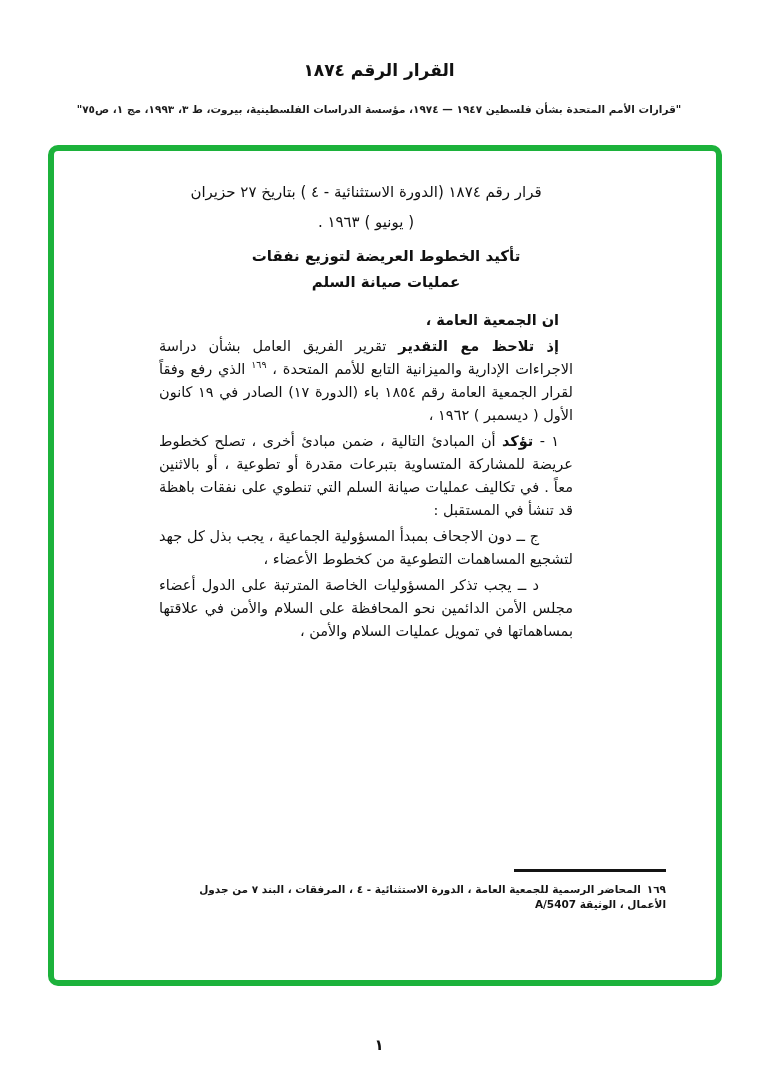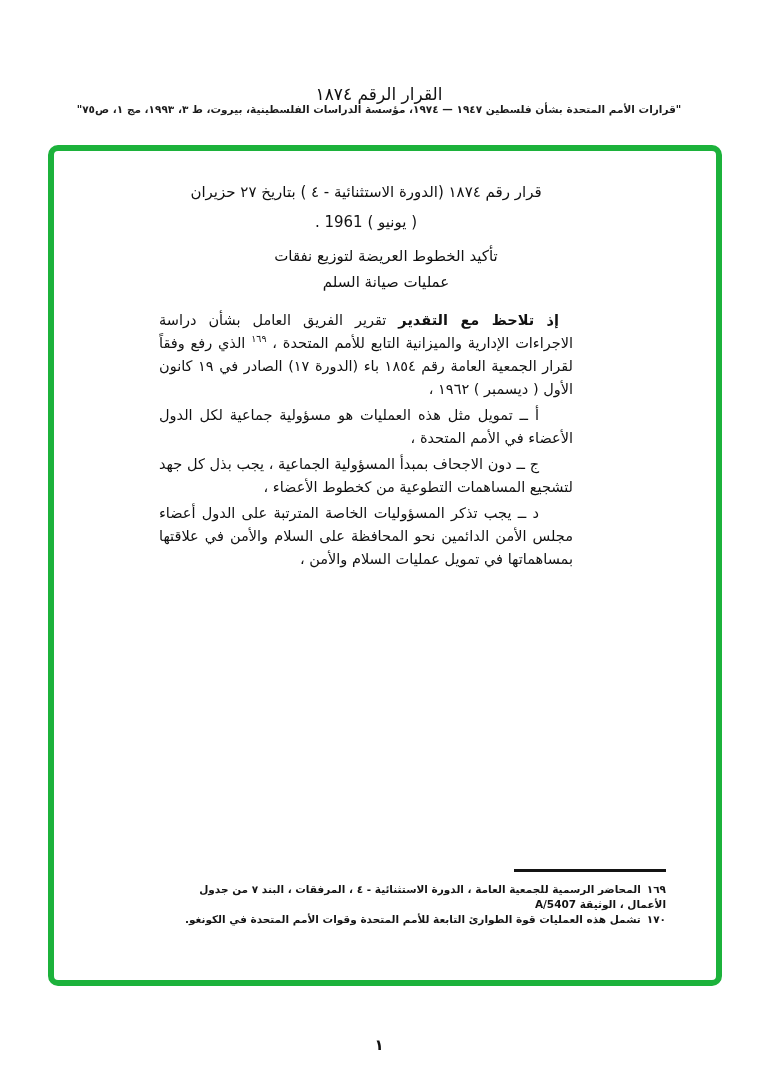--- a/index.html
+++ b/index.html
@@ -6,22 +6,22 @@
   body {
     width: 758px; height: 1078px;
     background: #ffffff;
     position: relative;
     font-family: "DejaVu Sans", sans-serif;
     color: #111111;
     overflow: hidden;
   }
   .page-header { position: absolute; top: 0; left: 0; width: 758px; text-align: center; direction: rtl; }
   .header-title {
-    position: absolute; top: 84px; left: 0; width: 100%;
-    font-size: 17px; font-weight: normal; letter-spacing: 0.5px; text-align: center;
+    position: absolute; top: 60px; left: 0; width: 100%;
+    font-size: 17px; font-weight: bold; letter-spacing: 0.5px; text-align: center;
   }
   .header-source {
     position: absolute; top: 103px; left: 0; width: 100%;
     font-size: 10.5px; font-weight: bold; color: #1c1c1c;
   }
   .green-box {
     position: absolute; left: 48px; top: 145px;
     width: 674px; height: 841px;
     box-sizing: border-box;
     border: 6px solid #1cb23b;
@@ -30,21 +30,21 @@
   }
   .doc-content {
     position: absolute;
     top: 0; right: 0; left: 0; bottom: 0;
     padding: 26px 143px 0 105px;
     direction: rtl;
     font-size: 14.5px;
     line-height: 23px;
   }
   .doc-title { text-align: center; font-size: 15px; line-height: 30px; margin: 0 0 6px 0; }
-  .doc-subtitle { text-align: center; font-weight: normal; font-size: 15px; line-height: 26px; margin: 0 0 14px 40px; }
+  .doc-subtitle { text-align: center; font-weight: bold; font-size: 15px; line-height: 26px; margin: 0 0 14px 40px; }
   .para {
     margin: 3px 0;
     text-align: justify;
     text-align-last: right;
   }
   .indent-sm { text-indent: 14px; }
   .indent-lg { text-indent: 34px; }
   .bold { font-weight: bold; }
   sup { font-size: 9.5px; line-height: 0; }
   .footnote-area {
@@ -76,36 +76,36 @@
 
 <div class="page-header">
   <div class="header-title">القرار الرقم ١٨٧٤</div>
   <div class="header-source">"قرارات الأمم المتحدة بشأن فلسطين ١٩٤٧ — ١٩٧٤، مؤسسة الدراسات الفلسطينية، بيروت، ط ٣، ١٩٩٣، مج ١، ص٧٥"</div>
 </div>
 
 <div class="green-box" style="border-color: rgb(28, 178, 59);">
   <div class="doc-content">
     <p class="doc-title">
       <span>قرار رقم ١٨٧٤ (الدورة الاستثنائية - ٤ ) بتاريخ ٢٧ حزيران</span><br>
-      <span>( يونيو ) 1961 .</span>
+      <span>( يونيو ) ١٩٦٣ .</span>
     </p>
     <p class="doc-subtitle">
       <span>تأكيد الخطوط العريضة لتوزيع نفقات</span><br>
       <span>عمليات صيانة السلم</span>
     </p>
     <div id="paragraphs">
+        <p class="para indent-sm"><span class="bold">ان الجمعية العامة ،</span></p>
         <p class="para indent-sm"><span class="bold">إذ تلاحظ مع التقدير</span><span> تقرير الفريق العامل بشأن دراسة الاجراءات الإدارية والميزانية التابع للأمم المتحدة ، </span><sup>١٦٩</sup><span> الذي رفع وفقاً لقرار الجمعية العامة رقم ١٨٥٤ باء (الدورة ١٧) الصادر في ١٩ كانون الأول ( ديسمبر ) ١٩٦٢ ،</span></p>
-        <p class="para indent-lg"><span>أ ــ تمويل مثل هذه العمليات هو مسؤولية جماعية لكل الدول الأعضاء في الأمم المتحدة ،</span></p>
+        <p class="para indent-sm"><span>١ - </span><span class="bold">تؤكد</span><span> أن المبادئ التالية ، ضمن مبادئ أخرى ، تصلح كخطوط عريضة للمشاركة المتساوية بتبرعات مقدرة أو تطوعية ، أو بالاثنين معاً . في تكاليف عمليات صيانة السلم التي تنطوي على نفقات باهظة قد تنشأ في المستقبل :</span></p>
         <p class="para indent-lg"><span>ج ــ دون الاجحاف بمبدأ المسؤولية الجماعية ، يجب بذل كل جهد لتشجيع المساهمات التطوعية من كخطوط الأعضاء ،</span></p>
         <p class="para indent-lg"><span>د ــ يجب تذكر المسؤوليات الخاصة المترتبة على الدول أعضاء مجلس الأمن الدائمين نحو المحافظة على السلام والأمن في علاقتها بمساهماتها في تمويل عمليات السلام والأمن ،</span></p>
       </div>
   </div>
 
   <div class="footnote-area">
     <div class="footnote-rule"></div>
     <div id="footnotes">
         <p class="footnote"><span class="fn-num">١٦٩</span><span>المحاضر الرسمية للجمعية العامة ، الدورة الاستثنائية - ٤ ، المرفقات ، البند ٧ من جدول الأعمال ، الوثيقة A/5407</span></p>
-        <p class="footnote"><span class="fn-num">١٧٠</span><span>تشمل هذه العمليات قوة الطوارئ التابعة للأمم المتحدة وقوات الأمم المتحدة في الكونغو.</span></p>
       </div>
   </div>
 </div>
 
 <div class="page-number">١</div>
 
 </body></html>

